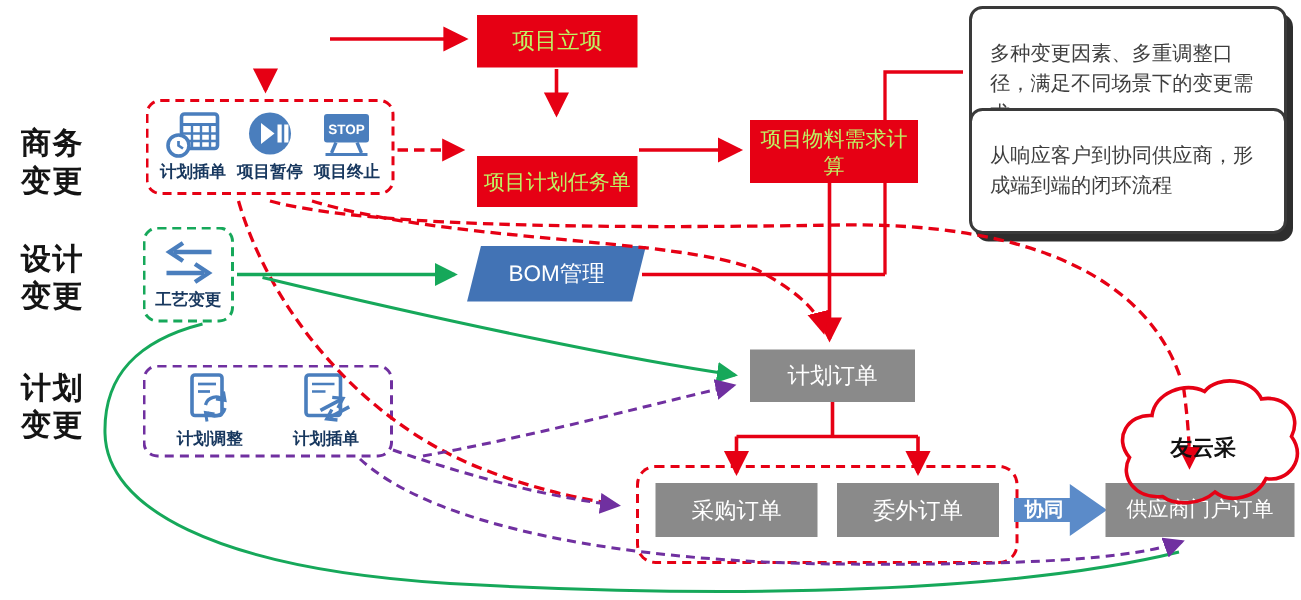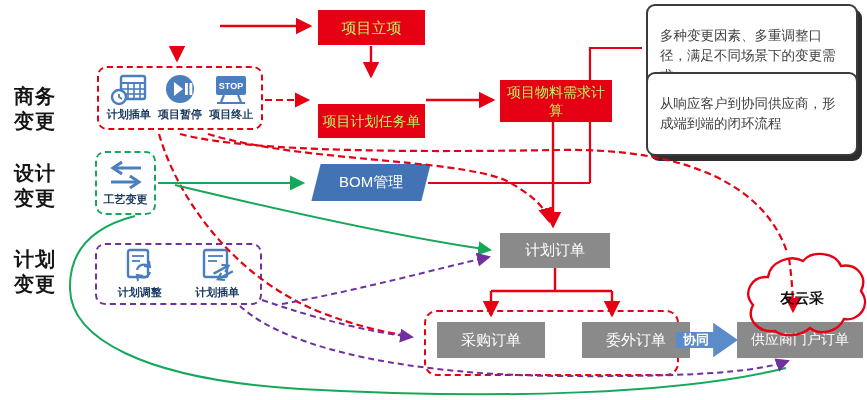--- a/index.html
+++ b/index.html
@@ -131,21 +131,21 @@
   </div>
 
   <div class="abs node bom" style="left:316px;top:164px;width:110px;height:37px;">
     <span>BOM管理</span>
   </div>
 
   <div class="abs node gray-box" style="left:500px;top:233px;width:110px;height:35px;">计划订单</div>
 
   <div class="abs node dash-red" style="left:424px;top:310px;width:251px;height:62px;border-radius:13px;"></div>
   <div class="abs node gray-box" style="left:437px;top:322px;width:108px;height:36px;">采购订单</div>
-  <div class="abs node gray-box" style="left:582px;top:322px;width:108px;height:36px;">委外订单</div>
+  <div class="abs node gray-box" style="left:558px;top:322px;width:108px;height:36px;">委外订单</div>
 
   <div class="abs node collab" style="left:676px;top:322px;width:62px;height:36px;">
     <span>协同</span>
   </div>
 
   <div class="abs node gray-box" style="left:737px;top:322px;width:126px;height:36px;font-size:14px;">供应商门户订单</div>
 
   <div class="abs cloud-label" style="left:772px;top:289px;width:60px;z-index:7;">友云采</div>
 
   <div class="abs callout" style="left:646px;top:4px;width:212px;">多种变更因素、多重调整口径，满足不同场景下的变更需求</div>

